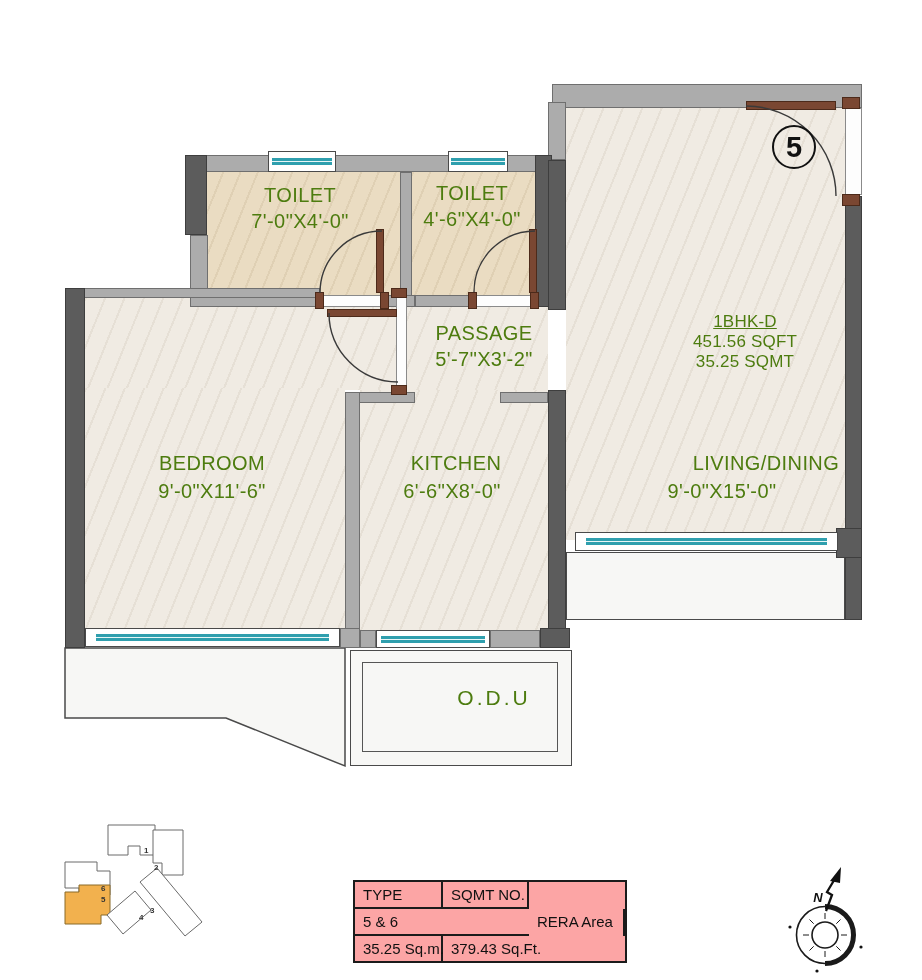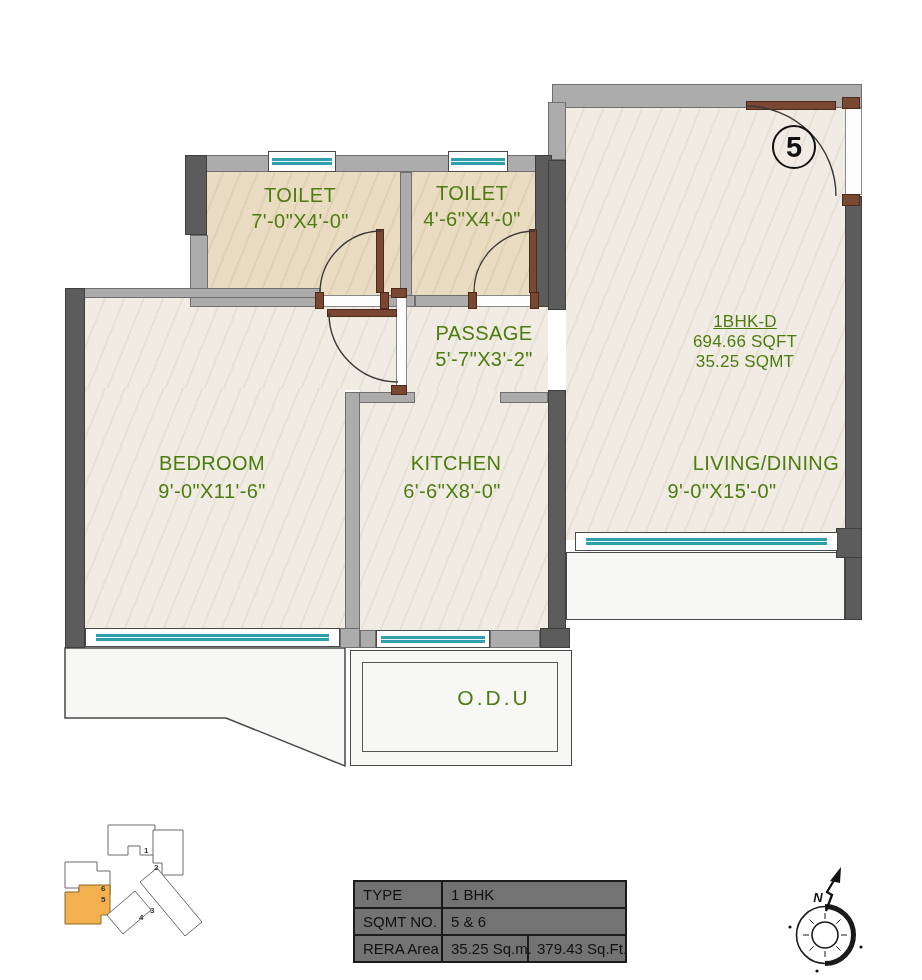--- a/index.html
+++ b/index.html
@@ -20,21 +20,21 @@
   .lbl{position:absolute;transform:translateX(-50%);font-size:20px;letter-spacing:.4px;
        color:#4d7c0f;white-space:nowrap;}
   .lbl.big{font-size:20px;}
   .lbl.small{font-size:17px;letter-spacing:.2px;}
   .lbl.odu{font-size:21px;letter-spacing:3px;margin-left:34px;}
   #unit-badge{position:absolute;left:772px;top:125px;width:44px;height:44px;border:2.5px solid #111;
               border-radius:50%;text-align:center;line-height:40px;font-size:29px;font-weight:bold;color:#111;box-sizing:border-box;}
   svg{position:absolute;left:0;top:0;}
   
   #info-table{position:absolute;left:353px;top:880px;display:grid;grid-template-columns:88px 86px 96px;
-              border:2px solid #1b1b1b;background:#737373;font-size:15px;color:#111;}
+              border:2px solid #1b1b1b;background:#fca5a5;font-size:15px;color:#111;}
   #info-table .cell{border-right:2px solid #1b1b1b;border-bottom:2px solid #1b1b1b;
                     padding:3px 4px 3px 8px;line-height:19px;white-space:nowrap;}
   #info-table .span2{grid-column:span 2;}
   #info-table .lastcol{border-right:none;}
   #info-table .botrow{border-bottom:none;}
 </style>
 </head>
 <body>
 
 <div id="canvas">
@@ -127,42 +127,41 @@
   <div class="lbl" style="left:472px;top:208px;">4'-6"X4'-0"</div>
   <div class="lbl" style="left:484px;top:322px;">PASSAGE</div>
   <div class="lbl" style="left:484px;top:348px;">5'-7"X3'-2"</div>
   <div class="lbl big" style="left:212px;top:452px;">BEDROOM</div>
   <div class="lbl big" style="left:212px;top:480px;">9'-0"X11'-6"</div>
   <div class="lbl big" style="left:456px;top:452px;">KITCHEN</div>
   <div class="lbl big" style="left:452px;top:480px;">6'-6"X8'-0"</div>
   <div class="lbl big" style="left:722px;top:452px;margin-left:44px;">LIVING/DINING</div>
   <div class="lbl big" style="left:722px;top:480px;">9'-0"X15'-0"</div>
   <div class="lbl small" style="left:745px;top:312px;text-decoration:underline;">1BHK-D</div>
-  <div class="lbl small" style="left:745px;top:332px;">694.66 SQFT</div>
+  <div class="lbl small" style="left:745px;top:332px;">451.56 SQFT</div>
   <div class="lbl small" style="left:745px;top:352px;text-align:center;">35.25 SQMT</div>
   <div class="lbl odu" style="left:460px;top:686px;">O.D.U</div>
 
   <svg width="220" height="168" viewBox="0 0 220 168" style="left:50px;top:812px;">
     <path d="M58,13 h47 v30 h-15 v-9 h-12 v9 h-20 z" fill="#fff" stroke="#6a6a6a" stroke-width="1"></path>
     <path d="M103,18 h30 v45 h-21 v-12 h-9 z" fill="#fff" stroke="#6a6a6a" stroke-width="1"></path>
     <path d="M15,50 h32 v9 h13 v24 h-31 v-7 h-14 z" fill="#fff" stroke="#6a6a6a" stroke-width="1"></path>
     <path d="M15,80 h14 v-7 h31 v30 h-9 v9 h-36 z" fill="#f2b14e" stroke="#8a6a28" stroke-width="1"></path>
     <path d="M90,70 l17,-14 l45,54 l-17,14 z" fill="#fff" stroke="#6a6a6a" stroke-width="1"></path>
     <path d="M57,103 l28,-24 l16,19 l-28,24 z" fill="#fff" stroke="#6a6a6a" stroke-width="1"></path>
     <text x="94" y="41" font-size="8" font-weight="bold" fill="#333">1</text>
     <text x="104" y="58" font-size="8" font-weight="bold" fill="#333">2</text>
     <text x="100" y="101" font-size="8" font-weight="bold" fill="#333">3</text>
     <text x="89" y="108" font-size="8" font-weight="bold" fill="#333">4</text>
     <text x="51" y="90" font-size="8" font-weight="bold" fill="#333">5</text>
     <text x="51" y="79" font-size="8" font-weight="bold" fill="#333">6</text>
   </svg>
 
   <div id="info-table">
     <div class="cell">TYPE</div>
-    <div class="cell span2 lastcol">1 BHK</div>
     <div class="cell">SQMT NO.</div>
     <div class="cell span2 lastcol">5 &amp; 6</div>
     <div class="cell botrow">RERA Area</div>
     <div class="cell botrow">35.25 Sq.m.</div>
     <div class="cell botrow lastcol">379.43 Sq.Ft.</div>
   </div>
 
   <svg width="130" height="125" viewBox="0 0 130 125" style="left:780px;top:855px;">
     <circle cx="45" cy="80" r="28.5" fill="none" stroke="#1a1a1a" stroke-width="1.6"></circle>
     <path d="M45,51.5 A28.5,28.5 0 0 1 45,108.5" fill="none" stroke="#1a1a1a" stroke-width="5"></path>

